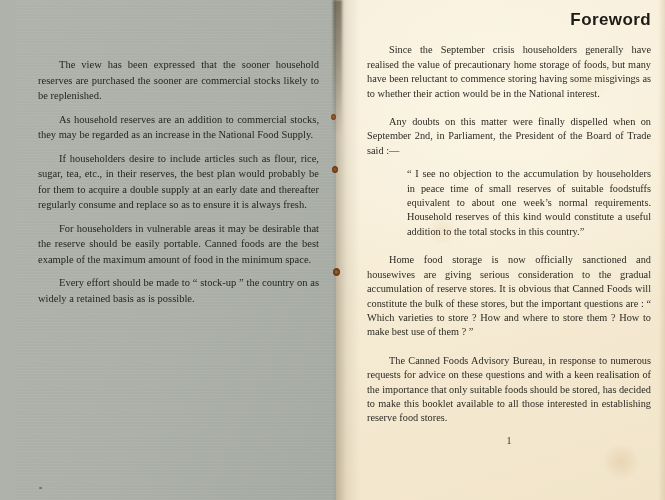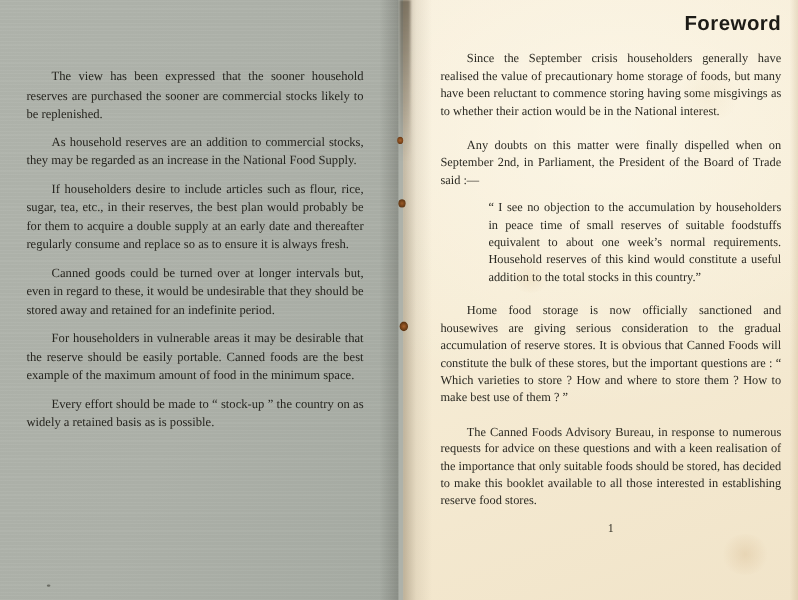--- a/index.html
+++ b/index.html
@@ -5,21 +5,21 @@
   html,body{margin:0;padding:0;}
   .book{
     position:relative;
     width:665px;height:500px;
     overflow:hidden;
     font-family:"Liberation Serif","DejaVu Serif",serif;
     background:#aeb2aa;
   }
   
   .page-left{
-    position:absolute;left:0;top:0;
+    position:absolute;left:16px;top:0;
     width:332px;height:500px;
     background:
       repeating-linear-gradient(0deg, rgba(255,255,255,0.025) 0 1px, rgba(0,0,0,0.012) 1px 3px),
       linear-gradient(115deg,#b0b4ac 0%,#adb1a9 55%,#a6aba3 100%);
     color:#26251f;
   }
   .left-text{
     padding:57px 29px 0 22px;
     font-size:10.5px;line-height:15.5px;
     text-align:justify;
@@ -98,21 +98,20 @@
 </head>
 <body>
 
 <div class="book">
 
   <div class="page-left">
     <div class="left-text">
       <p>The view has been expressed that the sooner household reserves are purchased the sooner are commercial stocks likely to be replenished.</p>
       <p>As household reserves are an addition to commercial stocks, they may be regarded as an increase in the National Food Supply.</p>
       <p>If householders desire to include articles such as flour, rice, sugar, tea, etc., in their reserves, the best plan would probably be for them to acquire a double supply at an early date and thereafter regularly consume and replace so as to ensure it is always fresh.</p>
-      <p>Canned goods could be turned over at longer intervals but, even in regard to these, it would be undesirable that they should be stored away and retained for an indefinite period.</p>
       <p>For householders in vulnerable areas it may be desirable that the reserve should be easily portable.  Canned foods are the best example of the maximum amount of food in the minimum space.</p>
       <p>Every effort should be made to “ stock-up ” the country on as widely a retained basis as is possible.</p>
     </div>
     <div class="spine-shade-left"></div>
   </div>
 
   <div class="page-right">
     <div class="binding-streak"></div>
     <div class="right-edge-shade"></div>
     <div class="right-text">

